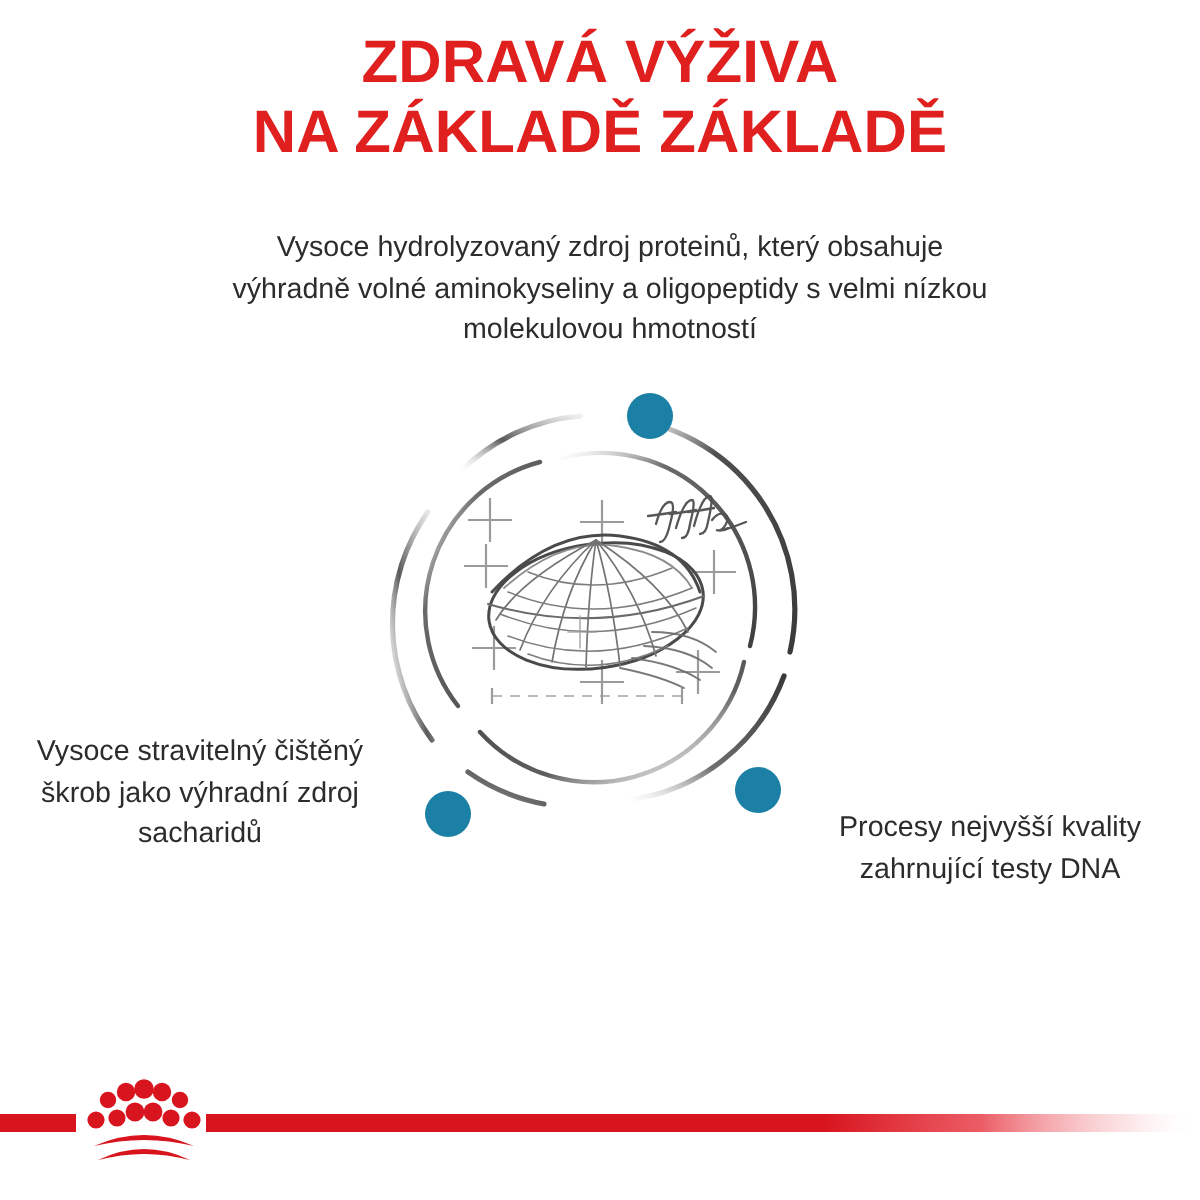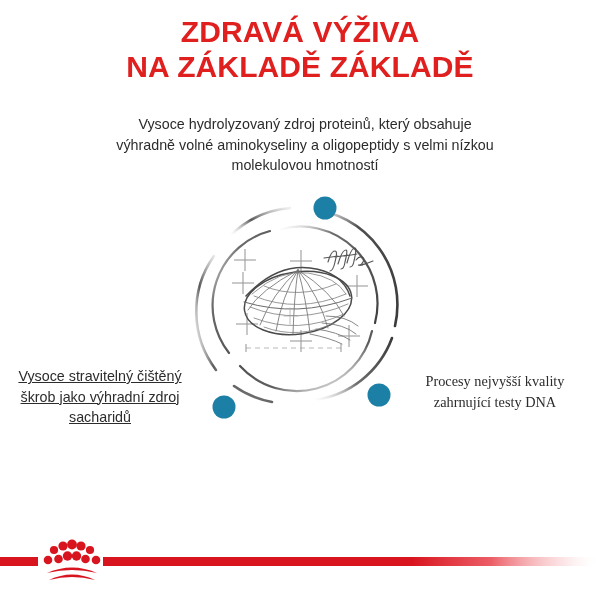--- a/index.html
+++ b/index.html
@@ -36,24 +36,24 @@
     color:#2c2c2c;
     font-size:14.3px;
     line-height:20.5px;
     text-align:center;
     white-space:pre-line;
   }
   #text-top{
     left:110px;top:114px;width:390px;
   }
   #text-left{
-    left:2px;top:366px;width:196px;text-decoration:underline;
+    left:2px;top:366px;width:196px;
   }
   #text-right{
-    left:400px;top:371px;width:190px;font-family:Liberation Serif, serif;
+    left:400px;top:404px;width:190px;
   }
 
   
   .diagram{
     position:absolute;
     left:186px;top:190px;
     width:230px;height:230px;
   }
   .diagram svg{display:block;width:230px;height:230px;}
 

